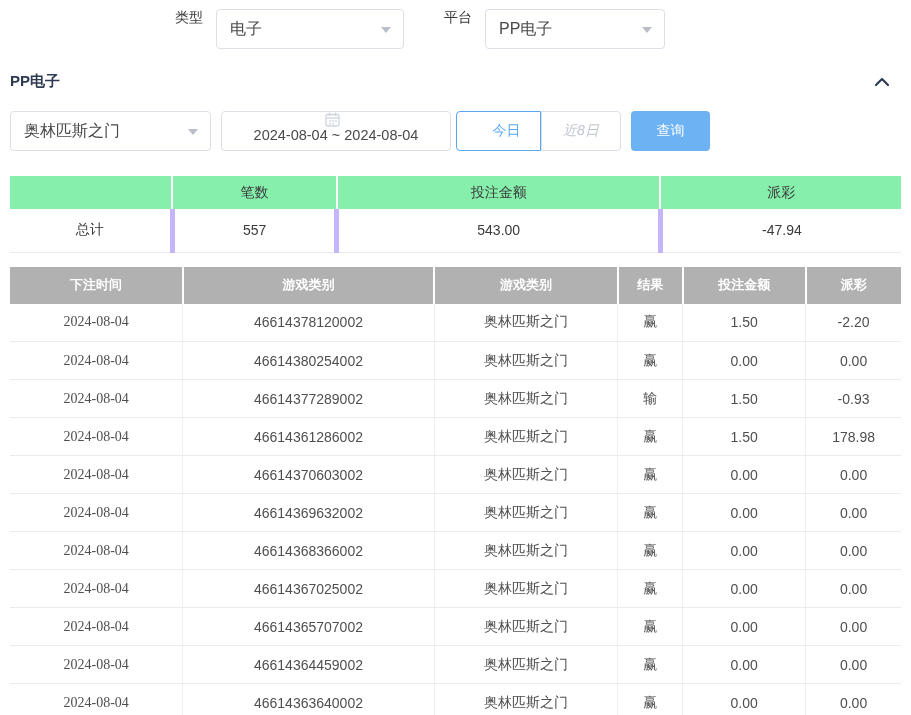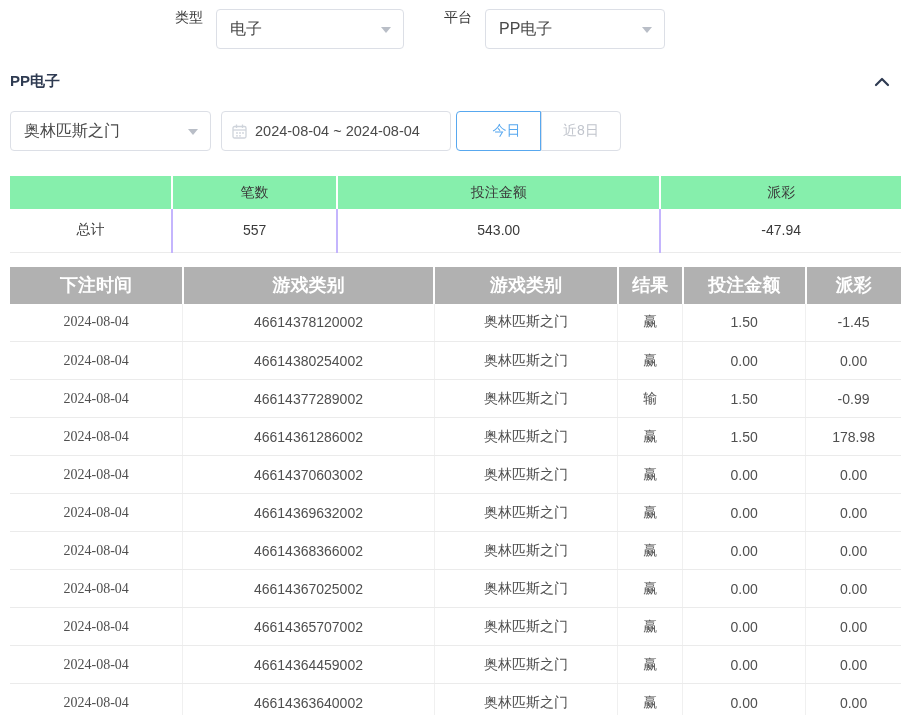--- a/index.html
+++ b/index.html
@@ -22,49 +22,49 @@
   .section-header { display: flex; justify-content: space-between; align-items: center;
     margin: 20px 20px 0 10px; }
   .section-title { font-size: 15px; font-weight: bold; color: #2f3b52; }
   .collapse-btn { cursor: pointer; line-height: 0; }
 
   
   .controls { display: flex; align-items: center; margin: 20px 10px 0 10px; }
   .sel-game { width: 201px; }
   .date-input { display: flex; align-items: center; height: 40px; width: 230px;
     border: 1px solid #dcdfe6; border-radius: 4px; margin-left: 10px; padding: 0 10px;
-    cursor: pointer; }
+    cursor: pointer; flex-direction: column; }
   .date-input .cal { line-height: 0; margin-right: 8px; }
   .date-text { font-size: 14.5px; color: #4a4a4a; white-space: nowrap; }
   .btn-group { display: flex; margin-left: 5px; }
   .range-btn { height: 40px; background: #fff; border: 1px solid #dcdfe6; font-size: 14px;
     color: #c0c4cc; cursor: pointer; font-family: inherit; }
   .range-btn.today { width: 85px; border-radius: 4px 0 0 4px; padding-left: 16px; }
   .range-btn.yesterday { width: 77px; border-left: none; }
-  .range-btn.last8 { width: 80px; border-left: 1px solid #dcdfe6; border-radius: 0 4px 4px 0; }
+  .range-btn.last8 { width: 80px; border-left: 1px solid #dcdfe6; border-radius: 0 4px 4px 0; font-style: italic; }
   .range-btn.active { border: 1px solid #58a8ef; color: #58a8ef; position: relative; z-index: 1; }
   .search-btn { height: 40px; width: 79px; margin-left: 10px; background: #6db3f3;
     border: none; border-radius: 4px; color: #fff; font-size: 14px; cursor: pointer;
     font-family: inherit; }
 
   
   table { border-collapse: collapse; table-layout: fixed; width: 891px; }
   td, th { text-align: center; font-size: 14px; overflow: hidden; white-space: nowrap; }
 
   .summary { margin: 25px 10px 0 10px; }
   .summary th { background: #86efac; height: 33px; font-weight: normal; color: #3a3a3a;
     border-left: 2px solid #fff; }
   .summary th:first-child { border-left: none; }
   .summary td { height: 43px; color: #3a3a3a; border-bottom: 1px solid #ebebeb;
-    border-left: 2px solid #c4b5fd; }
+    border-left: 5px solid #c4b5fd; }
   .summary td:first-child { border-left: none; }
 
   .records { margin: 14px 10px 0 10px; }
   .records th { background: #b1b1b1; height: 37px; color: #fff; font-weight: bold;
-    font-size: 18px; border-left: 2px solid #fff; }
+    font-size: 13px; border-left: 2px solid #fff; }
   .records th:first-child { border-left: none; }
   .records td { height: 38px; color: #4f4f4f; border-bottom: 1px solid #ebebeb;
     border-left: 1px solid #f0f0f0; }
   .records td:first-child { border-left: none; font-family: Liberation Serif, serif; }
 
   .neg { color: #f25b5b; }
 </style>
 </head>
 <body>
 
@@ -108,20 +108,21 @@
           <circle cx="5" cy="11.8" r="0.9" fill="#cfd4db"></circle>
         <circle cx="8" cy="11.8" r="0.9" fill="#cfd4db"></circle>
       </svg>
     </span>
     <span class="date-text">2024-08-04 ~ 2024-08-04</span>
   </div>
   <div class="btn-group">
     <button class="range-btn today active">今日</button>
     <button class="range-btn last8">近8日</button>
   </div>
+  <button class="search-btn">查询</button>
 </div>
 
 <table class="summary">
   <colgroup>
       <col style="width:18.2%">
       <col style="width:18.5%">
       <col style="width:36.3%">
       <col style="width:27%">
     </colgroup>
   <thead>
@@ -161,37 +162,37 @@
       <th>派彩</th>
     </tr>
   </thead>
   <tbody>
       <tr>
         <td>2024-08-04</td>
         <td>46614378120002</td>
         <td>奥林匹斯之门</td>
         <td>赢</td>
         <td>1.50</td>
-        <td class="neg">-1.45</td>
+        <td class="neg">-2.20</td>
       </tr>
       <tr>
         <td>2024-08-04</td>
         <td>46614380254002</td>
         <td>奥林匹斯之门</td>
         <td>赢</td>
         <td>0.00</td>
         <td>0.00</td>
       </tr>
       <tr>
         <td>2024-08-04</td>
         <td>46614377289002</td>
         <td>奥林匹斯之门</td>
         <td>输</td>
         <td>1.50</td>
-        <td class="neg">-0.99</td>
+        <td class="neg">-0.93</td>
       </tr>
       <tr>
         <td>2024-08-04</td>
         <td>46614361286002</td>
         <td>奥林匹斯之门</td>
         <td>赢</td>
         <td>1.50</td>
         <td>178.98</td>
       </tr>
       <tr>

